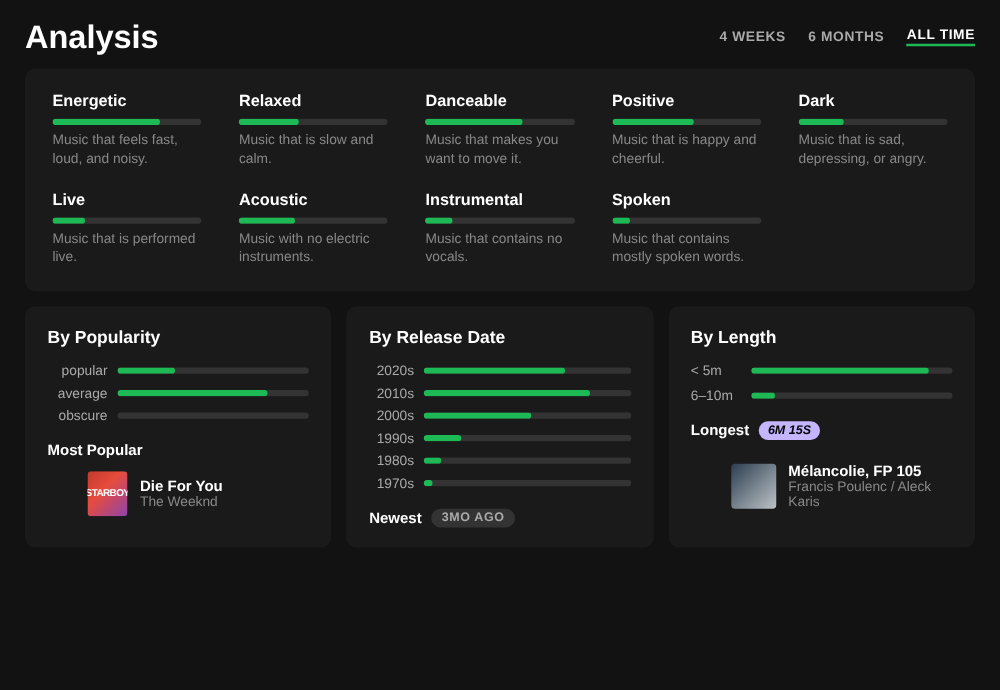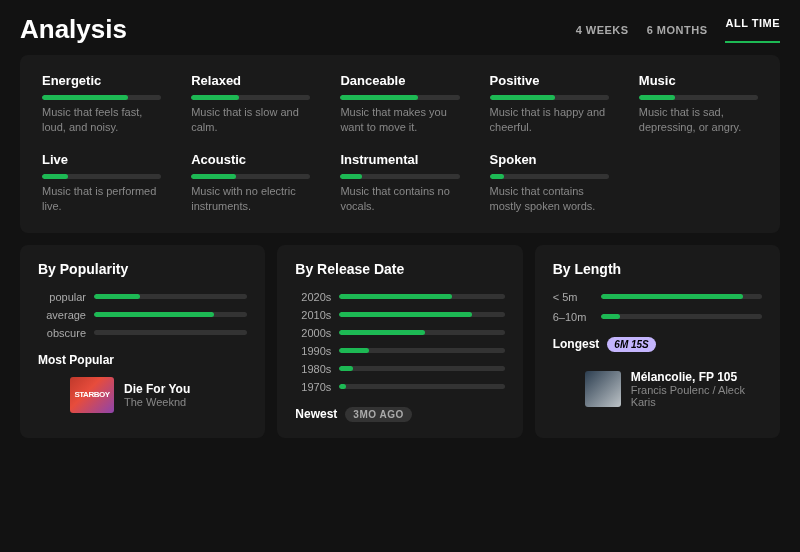--- a/index.html
+++ b/index.html
@@ -35,21 +35,21 @@
       font-size: 11px;
       font-weight: 600;
       color: #aaa;
       cursor: pointer;
       letter-spacing: 0.5px;
     }
 
     .time-filter.active {
       color: #fff;
       border-bottom: 2px solid #1db954;
-      padding-bottom: 12px;
+      padding-bottom: 1px;
     }
 
     .main-content {
       padding: 0 20px 10px 20px;
       display: flex;
       flex-direction: column;
       gap: 12px;
     }
 
     
@@ -157,21 +157,21 @@
     }
 
     .track-row {
       display: flex;
       align-items: center;
       gap: 10px;
       padding-left: 32px;
     }
 
     .track-thumb {
-      width: 44px;
+      width: 32px;
       height: 36px;
       border-radius: 3px;
       background: #333;
       flex-shrink: 0;
       overflow: hidden;
       display: flex;
       align-items: center;
       justify-content: center;
     }
 
@@ -349,21 +349,21 @@
       </div>
 
       <div class="attribute-item">
         <div class="attribute-label">Positive</div>
         <div class="bar-track">
           <div class="bar-fill" style="width:55%"></div>
         </div>
         <div class="attribute-desc">Music that is happy and cheerful.</div>
       </div>
       <div class="attribute-item">
-        <div class="attribute-label">Music</div>
+        <div class="attribute-label">Dark</div>
         <div class="bar-track">
           <div class="bar-fill" style="width:30%"></div>
         </div>
         <div class="attribute-desc">Music that is sad, depressing, or angry.</div>
       </div>
       <div class="attribute-item">
         <div class="attribute-label">Live</div>
         <div class="bar-track">
           <div class="bar-fill" style="width:22%"></div>
         </div>

